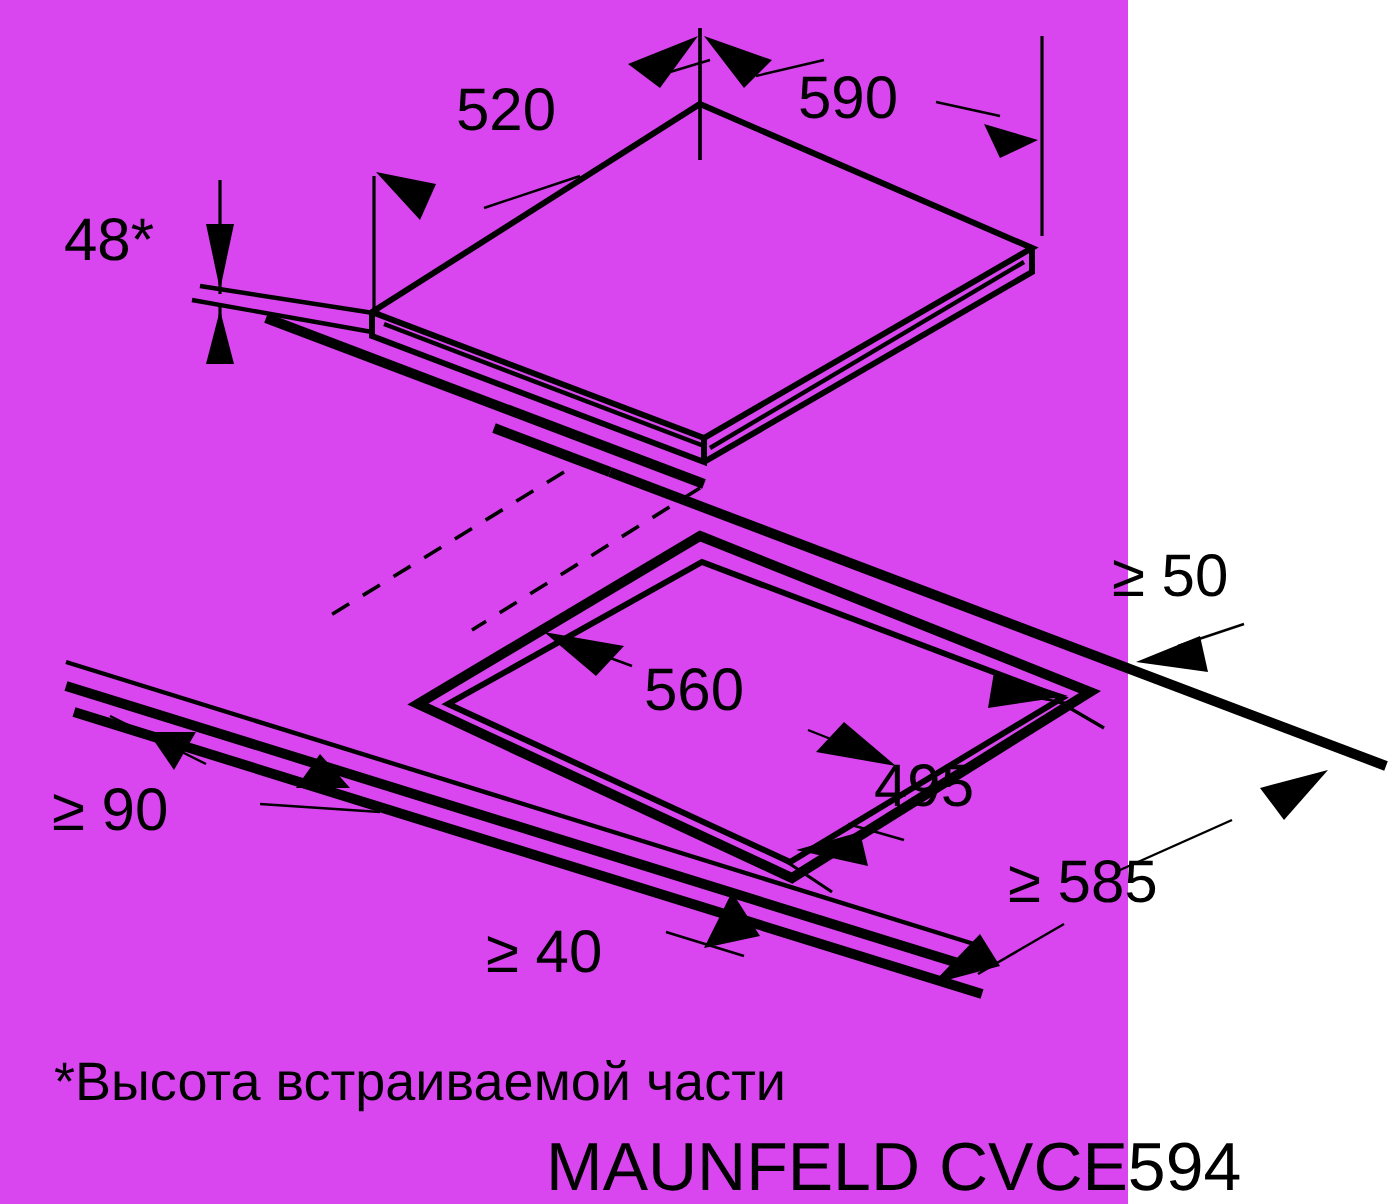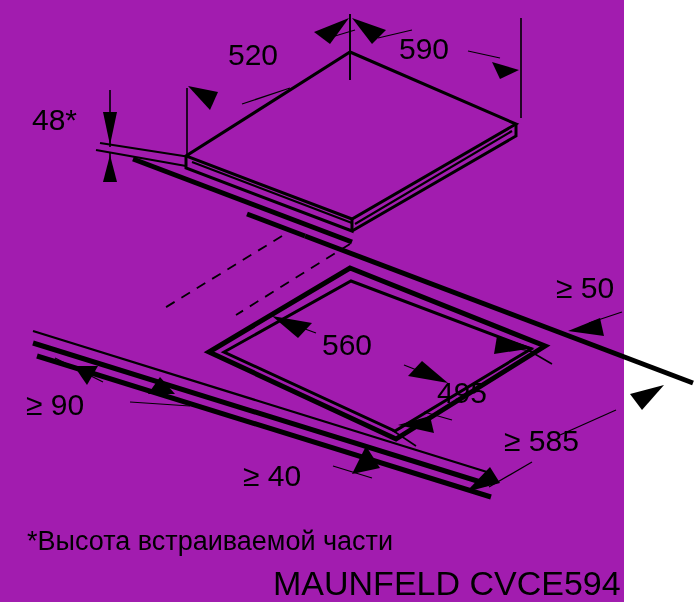--- a/index.html
+++ b/index.html
@@ -10,23 +10,23 @@
   body {
     width: 700px;
     height: 602px;
     position: relative;
     font-family: "Liberation Sans", sans-serif;
     overflow: hidden;
   }
   #stage {
     position: absolute;
     left: 0; top: 0;
-    width: 624px;
+    width: 564px;
     height: 602px;
-    background: #a21caf;
+    background: #d946ef;
   }
   svg#drawing {
     position: absolute;
     left: 0; top: 0;
     width: 700px;
     height: 602px;
     display: block;
   }
   .dim-text {
     font-family: "Liberation Sans", sans-serif;

